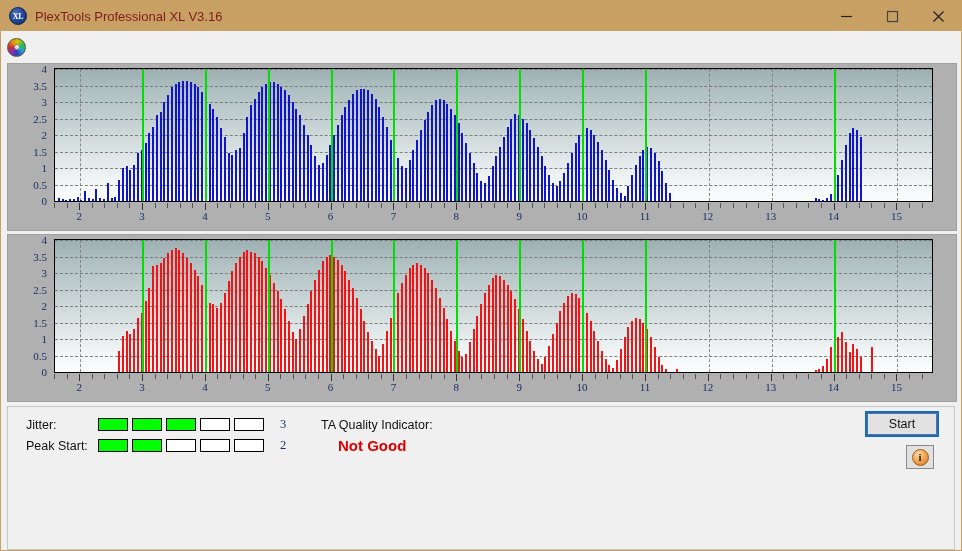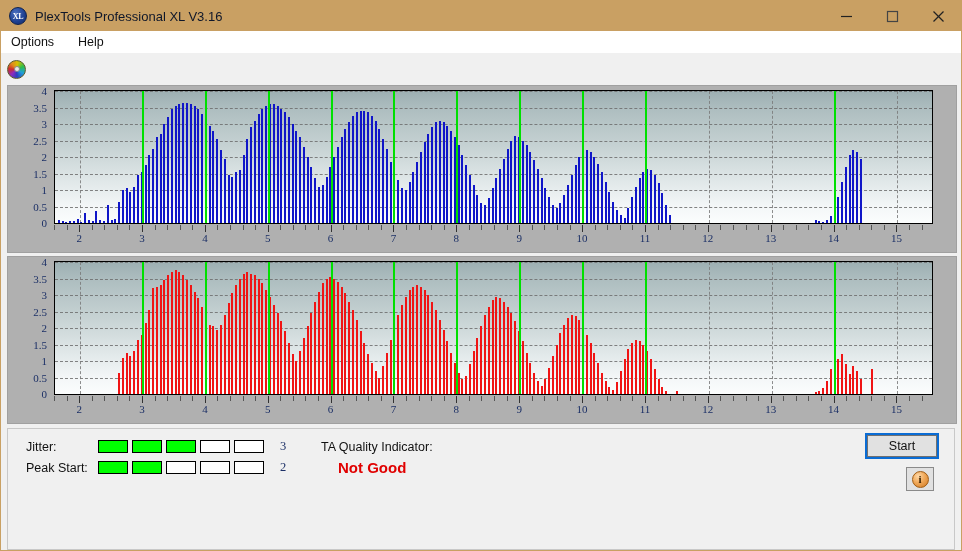--- a/index.html
+++ b/index.html
@@ -26,21 +26,21 @@
     width:18px;height:18px;margin-left:8px;margin-right:8px;
     border-radius:50%;
     background:radial-gradient(circle at 35% 30%,#4a6fbf 0%,#1d3f8f 60%,#132a63 100%);
     border:1px solid #0e224f;
     display:flex;align-items:center;justify-content:center;
     color:#ffffff;font-size:8px;font-weight:bold;
     font-family:"Liberation Serif","DejaVu Serif",serif;
     letter-spacing:-0.3px;box-sizing:border-box;flex:0 0 18px;
   }
   .title-text{
-    font-size:13px;color:#0f172a;white-space:nowrap;
+    font-size:13px;color:#7f1d1d;white-space:nowrap;
   }
   .wincontrols{position:absolute;right:0;top:0;height:30px;display:flex;}
   .wbtn{
     width:46px;height:30px;display:flex;align-items:center;justify-content:center;
     color:#222;font-size:13px;line-height:1;
   }
   .wbtn svg{display:block;}
 
   
   .menubar{
@@ -220,24 +220,20 @@
       </div>
       <div class="wbtn">
         <svg width="13" height="13" viewBox="0 0 13 13">
             <line x1="1.5" y1="1.5" x2="11.5" y2="11.5" stroke="#222" stroke-width="1.3"></line>
             <line x1="11.5" y1="1.5" x2="1.5" y2="11.5" stroke="#222" stroke-width="1.3"></line>
           </svg>
       </div>
     </div>
   </div>
 
-  <div class="menubar">
-    <div class="menuitem">Options</div>
-    <div class="menuitem">Help</div>
-  </div>
 
   <div class="selrow">
     <div class="disc-icon"></div>
   </div>
 
   <div class="charts">
     <div class="chartpanel top">
       <div class="ylabels">
           <div class="ylab" style="top: 133px;">0</div>
           <div class="ylab" style="top: 116.5px;">0.5</div>

